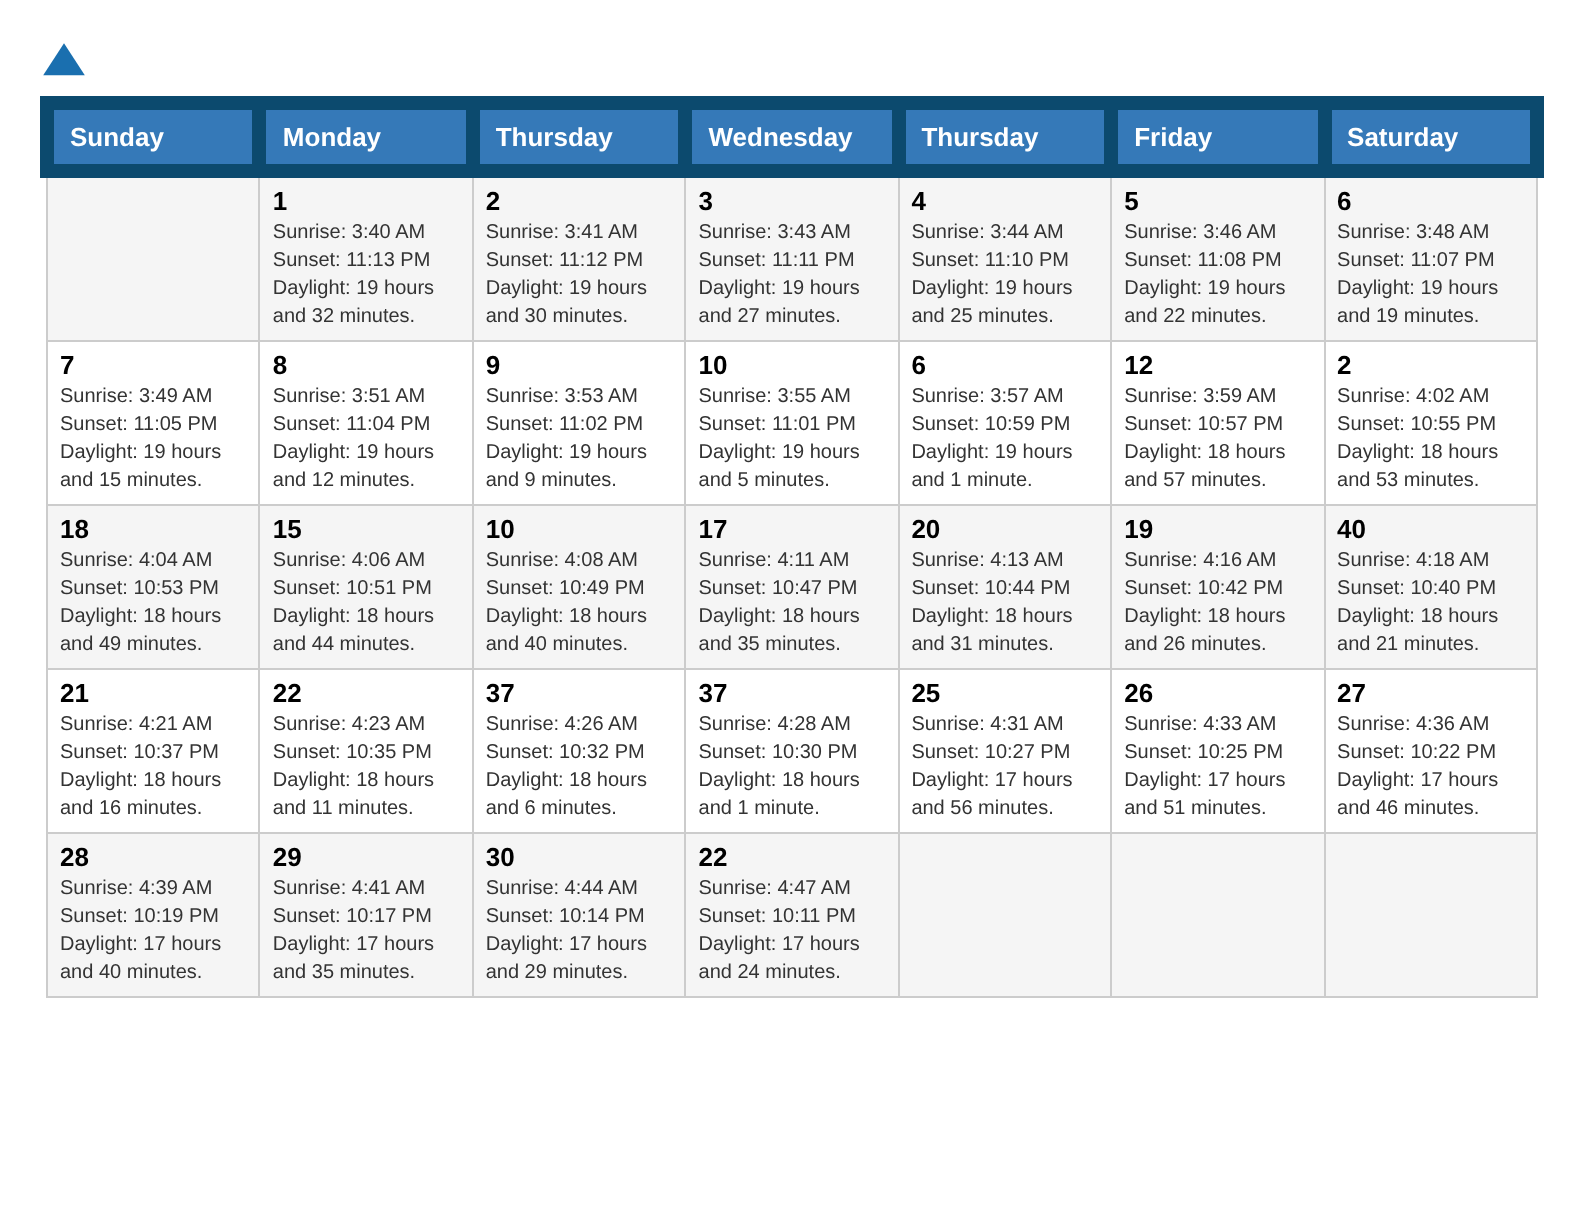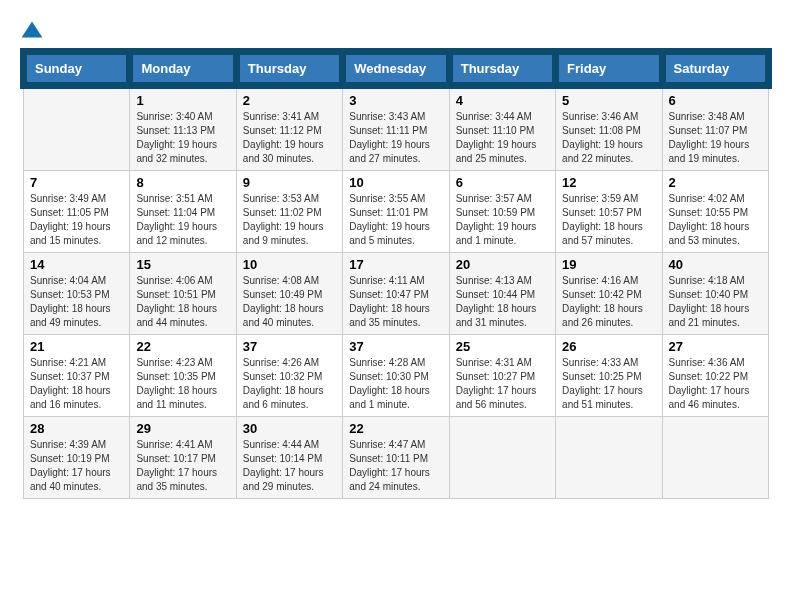--- a/index.html
+++ b/index.html
@@ -172,21 +172,21 @@
           <span class="day-number">12</span>
           <div class="day-info">Sunrise: 3:59 AM<br>Sunset: 10:57 PM<br>Daylight: 18 hours and 57 minutes.</div>
         </td>
         <td>
           <span class="day-number">2</span>
           <div class="day-info">Sunrise: 4:02 AM<br>Sunset: 10:55 PM<br>Daylight: 18 hours and 53 minutes.</div>
         </td>
       </tr>
       <tr>
         <td>
-          <span class="day-number">14</span>
+          <span class="day-number">18</span>
           <div class="day-info">Sunrise: 4:04 AM<br>Sunset: 10:53 PM<br>Daylight: 18 hours and 49 minutes.</div>
         </td>
         <td>
           <span class="day-number">15</span>
           <div class="day-info">Sunrise: 4:06 AM<br>Sunset: 10:51 PM<br>Daylight: 18 hours and 44 minutes.</div>
         </td>
         <td>
           <span class="day-number">10</span>
           <div class="day-info">Sunrise: 4:08 AM<br>Sunset: 10:49 PM<br>Daylight: 18 hours and 40 minutes.</div>
         </td>

